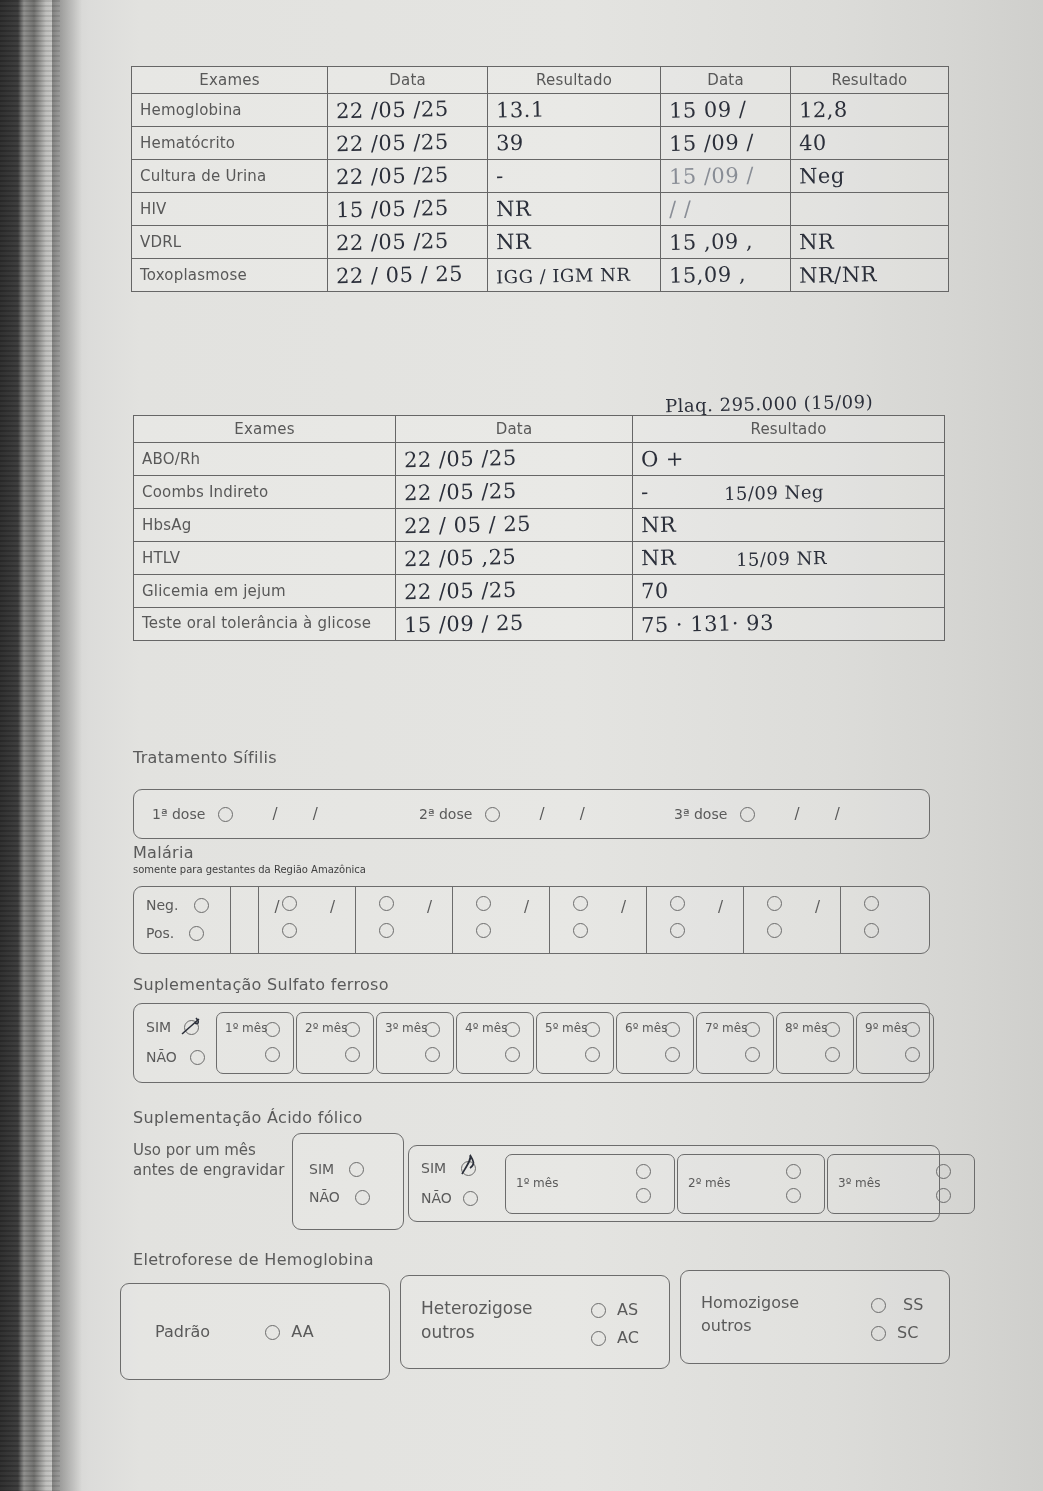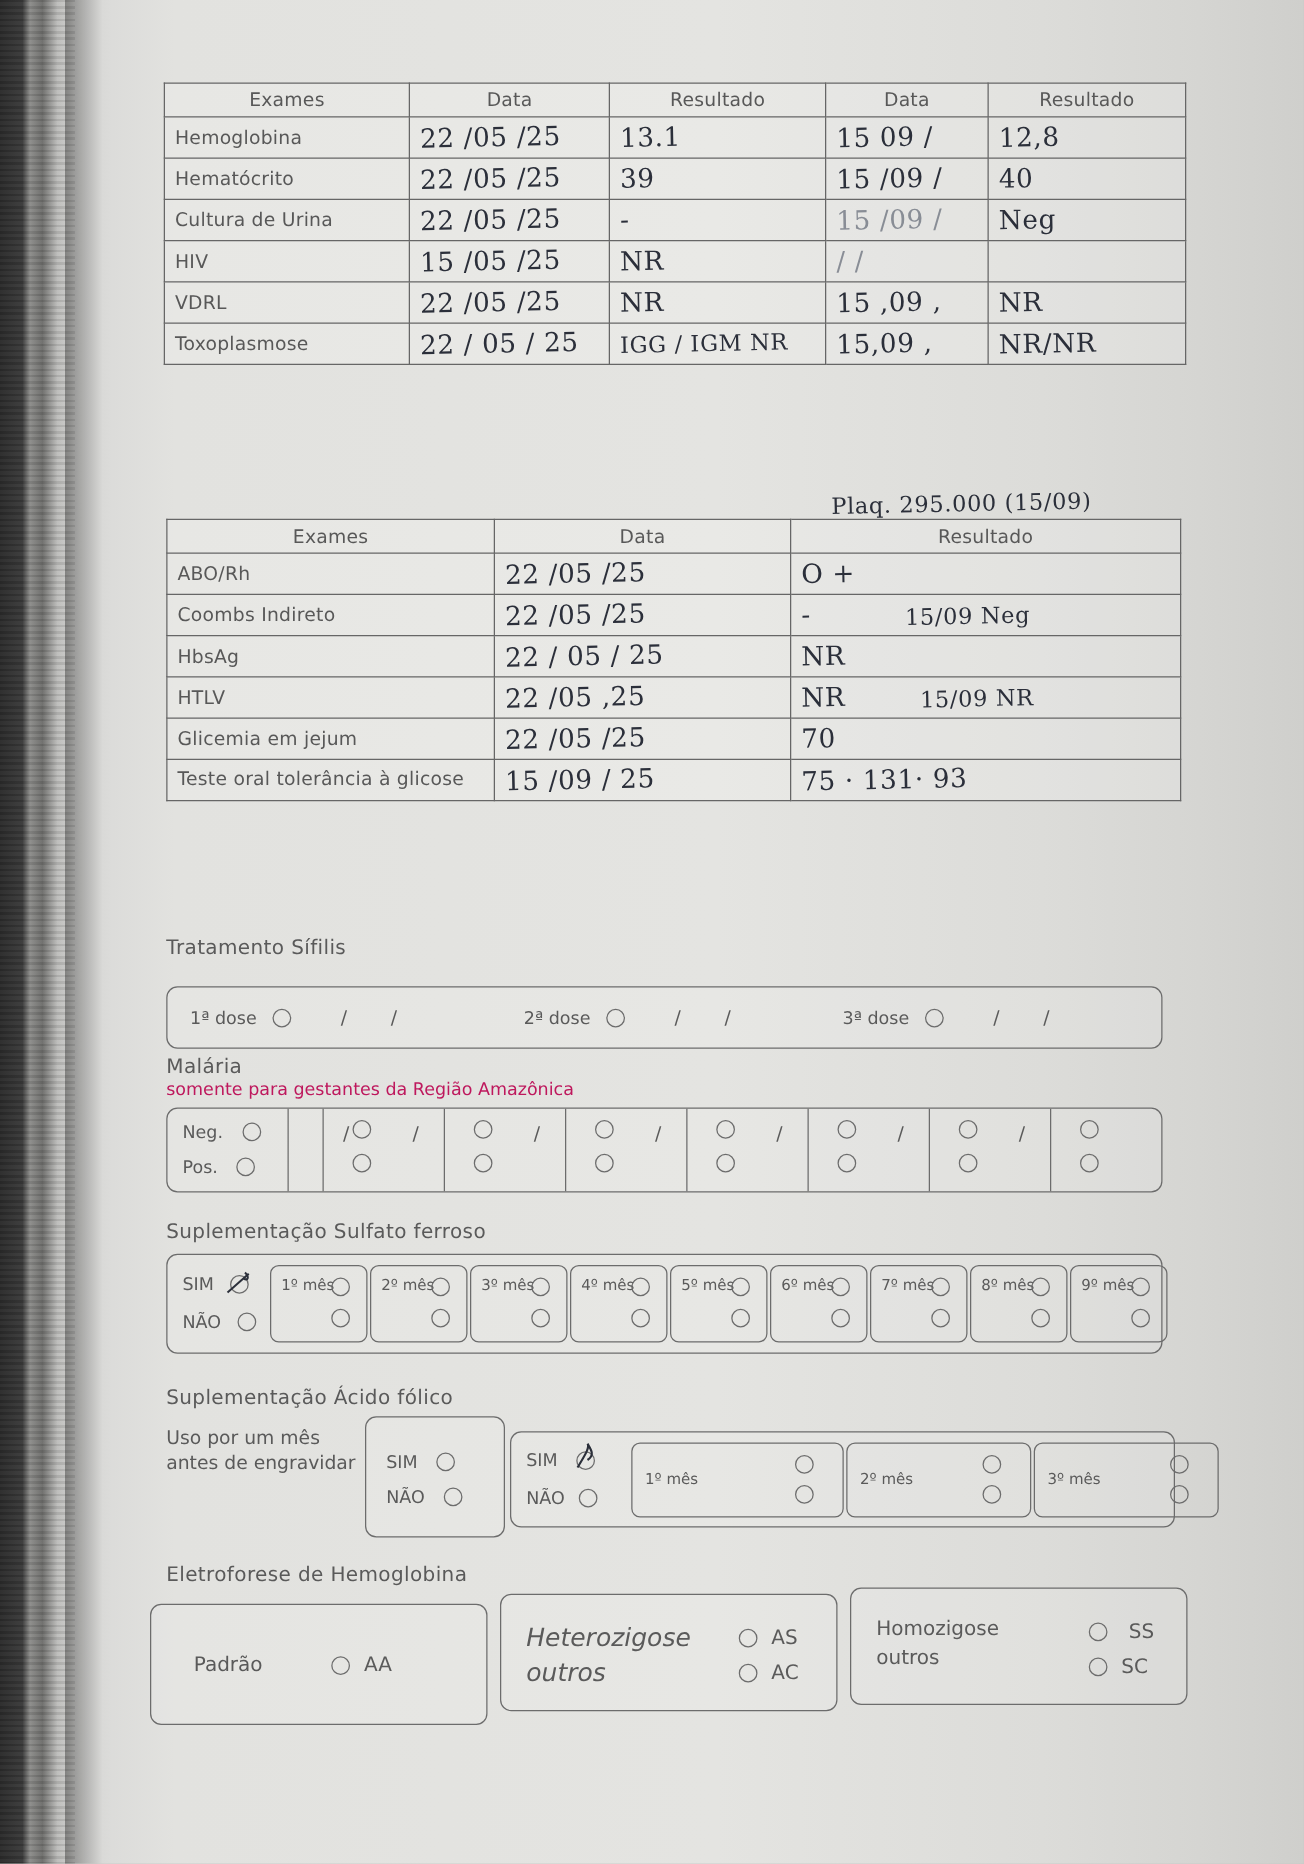--- a/index.html
+++ b/index.html
@@ -47,21 +47,21 @@
     white-space:nowrap;
   }
   .hand.sm{font-size:18px;}
   .hand.faint{color:#6a707c;opacity:.75;}
 
   .sect-title{
     position:absolute;
     font-size:16px;color:#5a5a5a;
     letter-spacing:.3px;
   }
-  .sub-title{position:absolute;font-size:14px;color:#be185d;}
+  .sub-title{position:absolute;font-size:10px;color:#404040;}
   .box{
     position:absolute;
     border:1px solid #6c6c6c;
     border-radius:9px;
     background:rgba(255,255,255,.12);
   }
   .circ{
     display:inline-block;width:13px;height:13px;border:1px solid #6c6c6c;border-radius:50%;
     vertical-align:middle;
   }
@@ -363,21 +363,21 @@
 
   <div class="box" style="left:120px;top:1283px;width:268px;height:95px;">
     <div style="position:absolute;left:34px;top:38px;">
       <span class="lab" style="font-size:16px">Padrão</span>
       <span class="circ" style="margin-left:50px"></span>
       <span class="lab" style="font-size:16px;margin-left:6px">AA</span>
     </div>
   </div>
 
   <div class="box" style="left:400px;top:1275px;width:268px;height:92px;">
-    <div style="position:absolute;left:20px;top:22px;font-size:20px;color:#5a5a5a;font-style:italic;">
+    <div style="position:absolute;left:20px;top:22px;font-size:17px;color:#5a5a5a;">
       <div>Heterozigose</div>
       <div style="margin-top:4px">outros</div>
     </div>
     <div style="position:absolute;left:190px;top:24px;">
       <span class="circ"></span>
       <span class="lab" style="font-size:16px;margin-left:6px">AS</span>
     </div>
     <div style="position:absolute;left:190px;top:52px;">
       <span class="circ"></span>
       <span class="lab" style="font-size:16px;margin-left:6px">AC</span>

